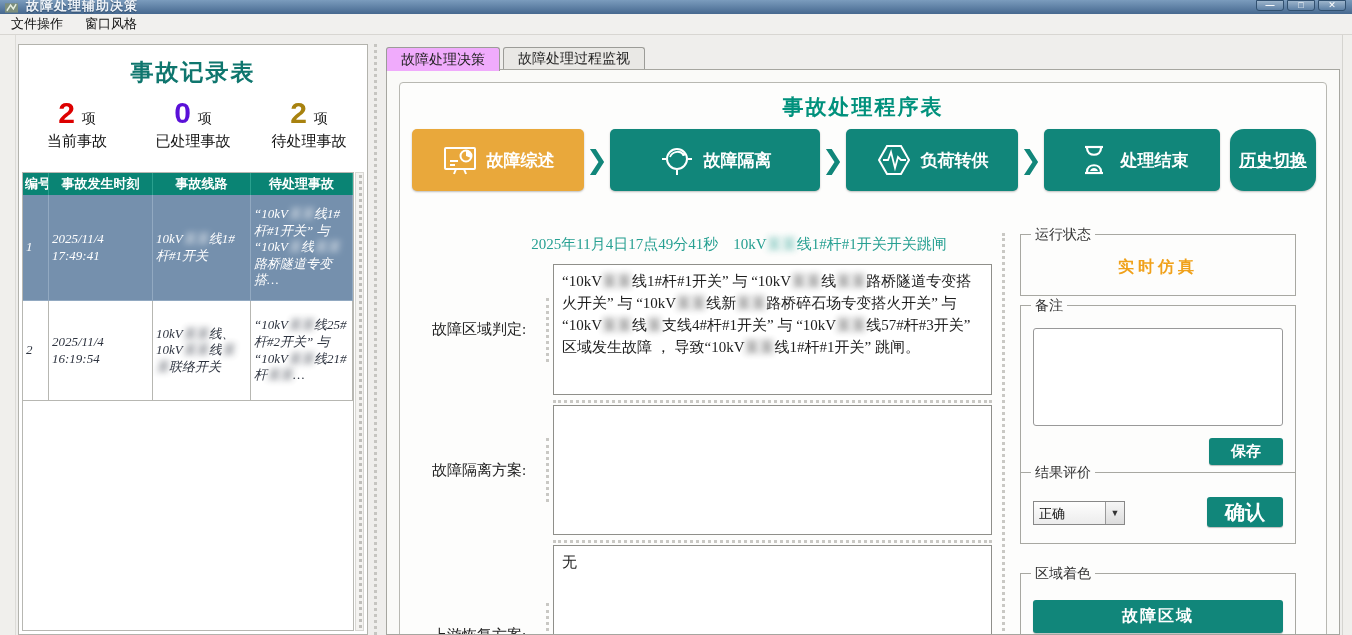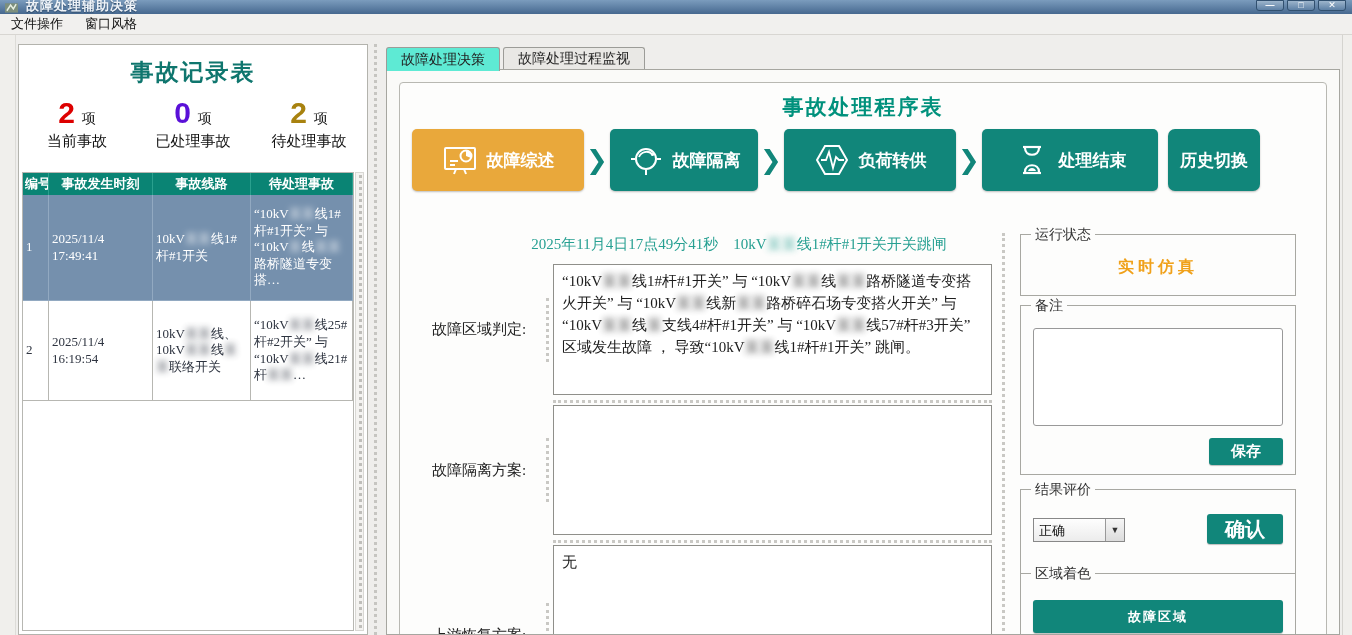--- a/index.html
+++ b/index.html
@@ -45,55 +45,55 @@
   .t-head { background:#0a8474; color:#fff; font-weight:bold; font-size:13px; height:22px; }
   .t-head .t-cell { border-right:1px solid #2aa08e; display:flex; align-items:center;
     justify-content:center; overflow:hidden; white-space:nowrap; }
   .t-head .t-cell:first-child { justify-content:flex-start; padding-left:2px; }
   .t-cell { padding:2px 3px; font-size:13px; line-height:1.28; overflow:hidden; }
   .t-body .t-cell { border-right:1px solid #b7b7b2; border-bottom:1px solid #b7b7b2;
     display:flex; align-items:center; }
   .row-selected { background:#7590ad; color:#fff; }
   .row-selected .t-cell { border-right:1px solid #92a9c1; border-bottom:1px solid #92a9c1; }
   .row-plain { background:#fff; color:#2e3440; }
-  .cell-text { width:100%; }
+  .cell-text { width:100%;font-style:italic; }
   .lp-scroll { position:absolute; right:3px; top:127px; bottom:3px; width:9px;
     background:#f4f3f1; border:1px solid #d9d8d4; }
   .lp-scroll i { position:absolute; left:3px; top:2px; bottom:2px; width:0;
     border-left:3px dotted #bfbeba; }
   .panel-splitter { position:absolute; left:370px; top:44px; width:12px; height:591px; }
   .panel-splitter i { position:absolute; left:4px; top:0; bottom:0; width:0;
     border-left:3px dotted #c6c5c1; }
 
   
   .tabs { position:absolute; left:386px; top:47px; height:23px; display:flex; gap:3px; }
   .tab { height:23px; padding:0 14px; font-size:14px; display:flex; align-items:center;
     border:1px solid #9c9c98; border-bottom:none; border-radius:3px 3px 0 0;
     background:#e9e8e5; color:#222; cursor:pointer;
     font-family:"Liberation Serif","DejaVu Serif",serif; }
-  .tab.active { background:#5eead4; height:24px; z-index:3; }
+  .tab.active { background:#f0abfc; height:24px; z-index:3; }
   .content-panel { position:absolute; left:386px; top:69px; width:954px; height:566px;
     background:#fafaf8; border:1px solid #a6a6a0; overflow:hidden; z-index:2; }
   .main-group { position:absolute; left:12px; top:12px; width:928px; height:700px;
     border:1px solid #b8b8b2; border-radius:4px; background:#fdfdfc; }
   .main-title { position:absolute; top:10px; left:0; width:100%; text-align:center;
     font-size:21px; font-weight:bold; color:#00917c; letter-spacing:2px; }
 
   .steps-row { position:absolute; top:46px; left:12px; right:10px; height:62px;
     display:flex; align-items:center; }
   .step-btn { height:62px; border-radius:5px; display:flex; align-items:center;
     justify-content:center; gap:9px; color:#fff; font-weight:bold; font-size:17px;
     box-shadow:0 1px 2px rgba(0,0,0,.25); cursor:pointer; flex:0 0 auto; }
   .step-btn svg { width:36px; height:36px; }
   .step-arrow { flex:0 0 26px; text-align:center; color:#11867a; font-size:26px;
     font-weight:bold; line-height:1; }
-  .history-btn { margin-left:10px; width:92px; height:62px; border-radius:7px;
+  .history-btn { margin-left:10px; width:92px; height:62px; border-radius:14px;
     background:#11867a; color:#fff; font-weight:bold; font-size:17px;
     display:flex; align-items:center; justify-content:center; cursor:pointer;
-    box-shadow:0 1px 2px rgba(0,0,0,.25); }
+    box-shadow:0 1px 2px rgba(0,0,0,.25);text-decoration:underline; }
 
   .event-line { position:absolute; top:152px; left:86px; width:506px; text-align:center;
     font-size:15px; color:#27a092; white-space:nowrap; }
 
   .form-row { position:absolute; left:18px; width:574px; }
   .form-label { position:absolute; left:14px; top:0; bottom:0; width:112px;
     display:flex; align-items:center; font-size:15px; color:#222; }
   .row-handle { position:absolute; left:128px; top:50%; margin-top:-32px; height:64px;
     width:0; border-left:3px dotted #c9c8c4; }
   .form-box { position:absolute; left:135px; top:0; bottom:0; width:439px;
@@ -114,21 +114,21 @@
   .run-value { position:absolute; left:0; width:100%; top:50%; margin-top:-8px;
     text-align:center; color:#f0a11a; font-weight:bold; font-size:16px; letter-spacing:4px; }
   .notes-area { position:absolute; left:12px; right:12px; top:22px; height:98px;
     border:1px solid #999; border-radius:3px; background:#fff; resize:none;
     font-size:14px; padding:4px; font-family:"Liberation Serif","DejaVu Serif",serif; }
   .teal-btn { position:absolute; background:#11867a; color:#fff; font-weight:bold;
     border:none; border-radius:3px; cursor:pointer; box-shadow:0 1px 1px rgba(0,0,0,.25);
     display:flex; align-items:center; justify-content:center; }
   .save-btn { right:12px; top:132px; width:74px; height:27px; font-size:15px; }
   .confirm-btn { right:12px; top:24px; width:76px; height:30px; font-size:20px; }
-  .area-btn { left:12px; right:12px; top:26px; height:33px; font-size:13px; letter-spacing:2px; }
+  .area-btn { left:12px; right:12px; top:26px; height:33px; font-size:16px; letter-spacing:2px; }
 
   .combo { position:absolute; left:12px; top:28px; width:92px; height:24px;
     border:1px solid #888; background:linear-gradient(#fefefe,#ececec); display:flex;
     cursor:pointer; }
   .combo-text { flex:1; font-size:13px; padding:3px 5px;
     font-family:"Liberation Serif","DejaVu Serif",serif; color:#111; }
   .combo-arrow { width:19px; border-left:1px solid #999;
     background:linear-gradient(#f6f6f6,#dcdcdc); display:flex; align-items:center;
     justify-content:center; font-size:9px; color:#333; }
 </style>
@@ -244,21 +244,21 @@
             <line x1="8" y1="23" x2="13" y2="23"></line>
           <circle cx="24" cy="14" r="5.5"></circle>
           <path d="M24 14 L24 8.5 A5.5 5.5 0 0 1 29 16 Z" fill="#fff" stroke="none"></path>
           <line x1="14" y1="27" x2="12" y2="32"></line>
             <line x1="22" y1="27" x2="24" y2="32"></line>
         </svg>
         <span>故障综述</span>
       </div>
       <div class="step-arrow">❯</div>
 
-      <div class="step-btn" style="width: 148px; background: rgb(17, 134, 122); text-align: center;">
+      <div class="step-btn" style="width: 210px; background: rgb(17, 134, 122); text-align: center;">
         <svg viewBox="0 0 36 36" fill="none" stroke="#fff" stroke-width="2">
           <circle cx="18" cy="17" r="10"></circle>
           <path d="M11 15 A8 8 0 0 1 24 12" stroke-width="1.8"></path>
           <circle cx="24.5" cy="12.5" r="1.6" fill="#fff" stroke="none"></circle>
           <line x1="3" y1="17" x2="7" y2="17"></line>
             <line x1="29" y1="17" x2="33" y2="17"></line>
           <line x1="18" y1="28" x2="18" y2="33"></line>
         </svg>
         <span>故障隔离</span>
       </div>
@@ -314,21 +314,21 @@
       <span class="legend">运行状态</span>
       <div class="run-value">实时仿真</div>
     </div>
 
     <div class="side-group" style="top:222px; height:170px;">
       <span class="legend">备注</span>
       <textarea class="notes-area" style=""></textarea>
       <div class="teal-btn save-btn">保存</div>
     </div>
 
-    <div class="side-group" style="top:406px; height:89px;">
+    <div class="side-group" style="top:389px; height:72px;">
       <span class="legend">结果评价</span>
       <div class="combo">
         <span class="combo-text">正确</span>
         <span class="combo-arrow">▼</span>
       </div>
       <div class="teal-btn confirm-btn">确认</div>
     </div>
 
     <div class="side-group" style="top:490px; height:90px;">
       <span class="legend">区域着色</span>

